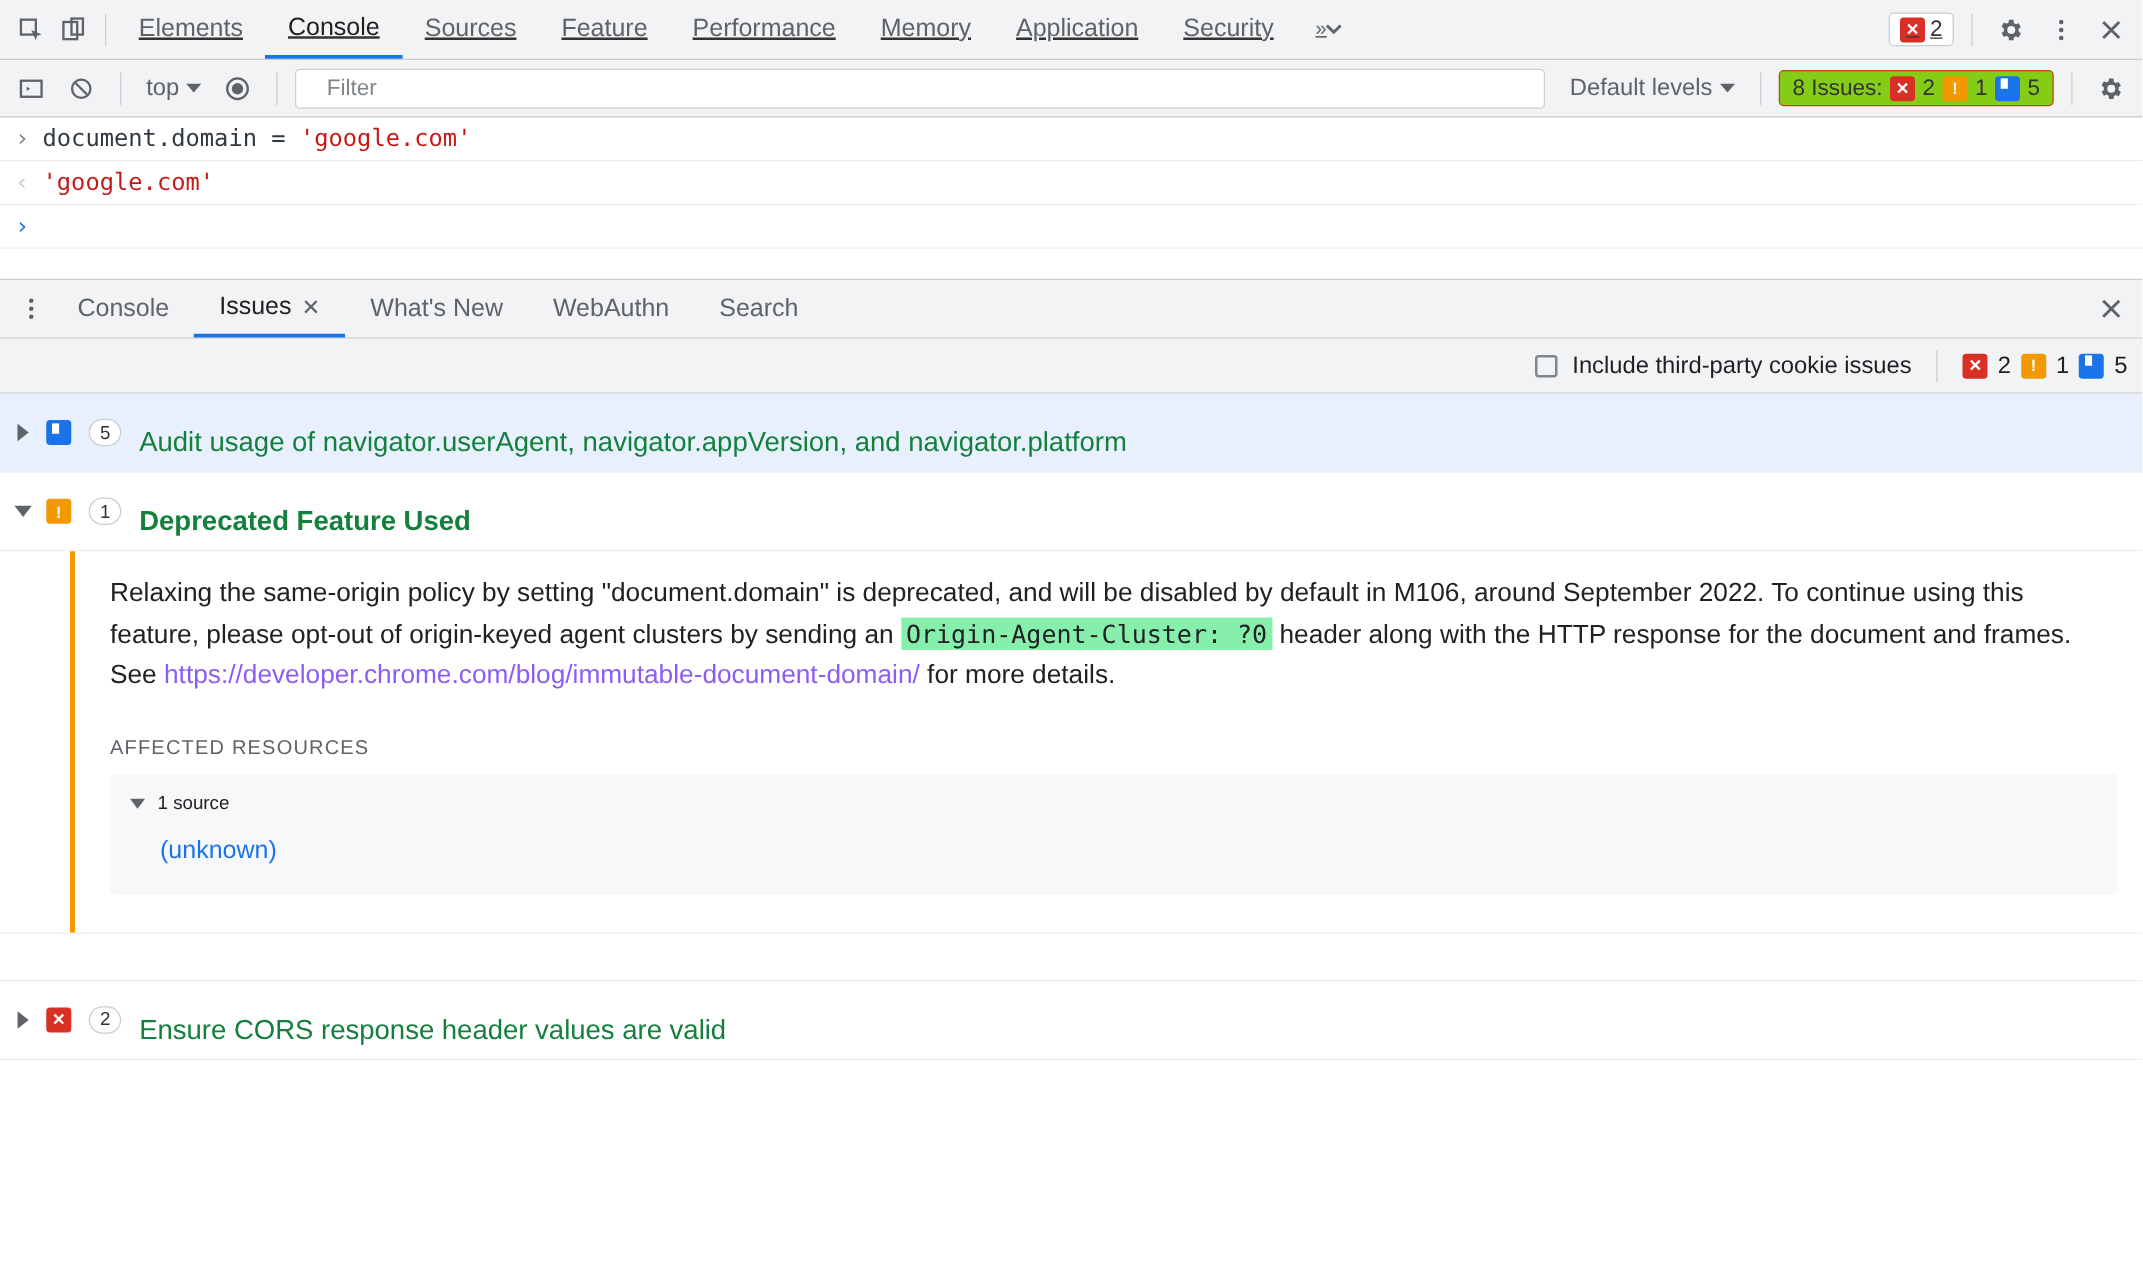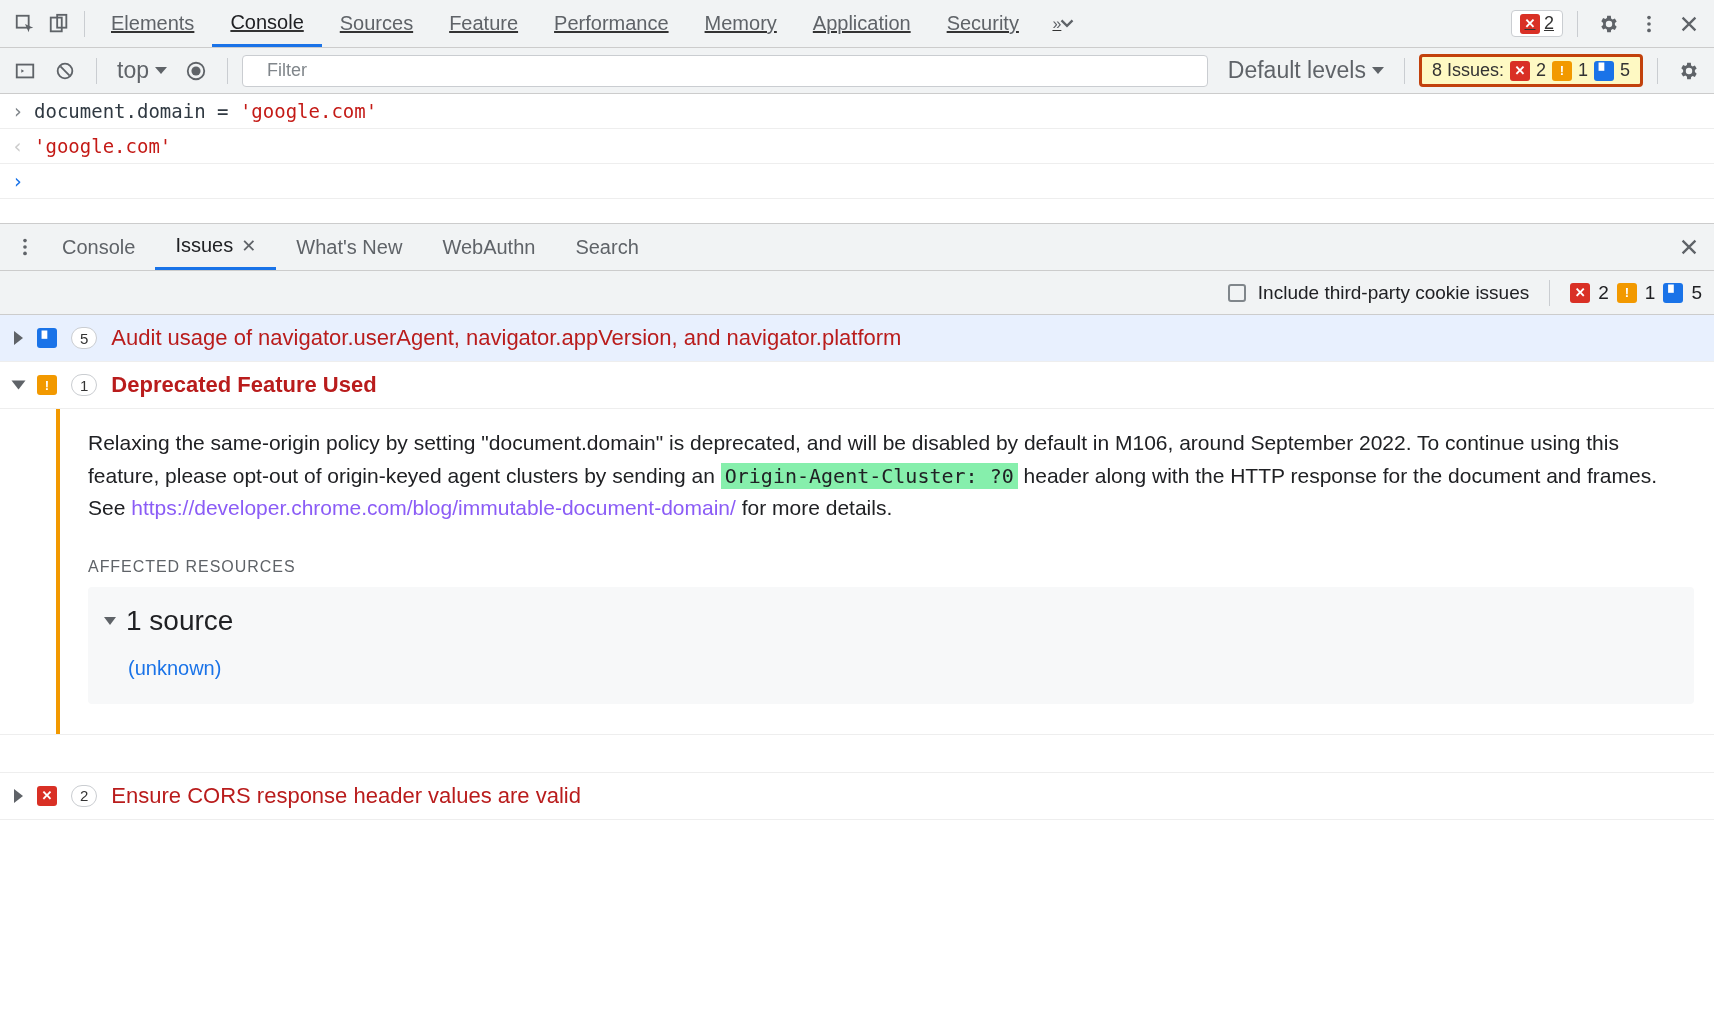--- a/index.html
+++ b/index.html
@@ -11,25 +11,25 @@
   .tabs { display: flex; align-items: center; flex: 1; height: 100%; }
   .tab { display: flex; align-items: center; height: 100%; padding: 0 18px; color: #5f6368; font-size: 20px; cursor: pointer; }
   .tab.active { color: #202124; border-bottom: 3px solid #1a73e8; font-weight: 400; }
   .right-cluster { display: flex; align-items: center; gap: 6px; margin-left: auto; }
   .badge-pill { display: inline-flex; align-items: center; gap: 4px; border: 1px solid #cacdd1; border-radius: 4px; padding: 2px 8px; font-size: 18px; background: #fff; }
   .badge-err { display:inline-flex; align-items:center; justify-content:center; width:20px; height:20px; border-radius:3px; background:#d93025; color:#fff; font-size:13px; font-weight:bold; }
   .badge-warn { display:inline-flex; align-items:center; justify-content:center; width:20px; height:20px; border-radius:3px; background:#f29900; color:#fff; font-size:13px; font-weight:bold; }
   .badge-info { display:inline-flex; align-items:center; justify-content:center; width:20px; height:20px; border-radius:3px; background:#1a73e8; color:#fff; font-size:13px; font-weight:bold; }
 
   .console-toolbar { display: flex; align-items: center; height: 46px; background: #f1f3f4; border-bottom: 1px solid #ccc; padding: 0 8px; gap: 6px; }
-  .dropdown { display: inline-flex; align-items: center; gap: 6px; color: #5f6368; font-size: 23px; padding: 0 6px; cursor: pointer; }
+  .dropdown { display: inline-flex; align-items: center; gap: 6px; color: #5f6368; font-size: 19px; padding: 0 6px; cursor: pointer; }
   .triangle-down { width: 0; height: 0; border-left: 6px solid transparent; border-right: 6px solid transparent; border-top: 7px solid #5f6368; }
   .filter-input { flex: 1; height: 32px; border: 1px solid #cacdd1; border-radius: 4px; padding: 0 24px; font-size: 18px; background: #fff; color: #333; }
   .filter-input::placeholder { color: #80868b; }
-  .issues-cluster { display: flex; align-items: center; gap: 6px; border: 3px solid #c2410c; border-radius: 4px; padding: 3px 10px; background: #fef9c3; font-size: 18px; }
+  .issues-cluster { display: flex; align-items: center; gap: 6px; border: 1px solid #c2410c; border-radius: 4px; padding: 3px 10px; background: #84cc16; font-size: 18px; }
 
   .console-log { font-family: Menlo, Consolas, monospace; font-size: 19px; }
   .log-row { display: flex; align-items: flex-start; padding: 6px 12px; border-bottom: 1px solid #eee; }
   .log-prompt { color: #80868b; width: 22px; }
   .log-return { color: #ccc; width: 22px; }
   .code-dark { color: #303942; }
   .code-str { color: #c41a16; }
   .prompt-row { display: flex; align-items: center; padding: 6px 12px; border-bottom: 1px solid #eee;}
   .prompt-caret { color: #1a73e8; width: 22px; font-family: Menlo, monospace; }
 
@@ -40,31 +40,31 @@
 
   .issues-header { display: flex; align-items: center; justify-content: flex-end; height: 44px; background: #f1f3f4; border-bottom: 1px solid #ccc; padding: 0 12px; gap: 12px; font-size: 19px; color: #202124; text-align: right;}
   .checkbox { width: 18px; height: 18px; border: 2px solid #80868b; border-radius: 3px; }
   .badge-group { display: flex; align-items: center; gap: 8px; }
 
   .issue-row { display: flex; align-items: center; padding: 10px 14px; gap: 14px; border-bottom: 1px solid #eee; font-size: 22px; }
   .issue-row.selected { background: #e8f0fe; }
   .expand-tri { width: 0; height: 0; border-top: 7px solid transparent; border-bottom: 7px solid transparent; border-left: 9px solid #5f6368; cursor:pointer;}
   .expand-tri.open { transform: rotate(90deg); }
   .count-pill { display:inline-flex; align-items:center; justify-content:center; min-width:26px; height:22px; border:1px solid #cacdd1; border-radius:11px; padding:0 8px; font-size:15px; background:#fff;}
-  .issue-title { color: #b91c1c; }
+  .issue-title { color: #15803d; margin-top: 16px; }
   .issue-title.bold { font-weight: 600; }
 
   .issue-detail { display: flex; border-bottom: 1px solid #eee; }
   .issue-bar { width: 4px; background: #f29900; margin-left: 56px; }
   .issue-body { padding: 18px 20px 30px 28px; font-size: 21px; color: #202124; line-height: 1.55; flex:1; }
   .issue-body code { font-family: Menlo, Consolas, monospace; background: #86efac; padding: 1px 4px; font-size: 20px; }
   .issue-body a { color: #8b5cf6; text-decoration: none; }
   .affected-label { font-size: 16px; letter-spacing: 0.06em; color: #5f6368; margin-top: 30px; text-transform: uppercase; }
   .affected-box { background: #f7f8f9; border-radius: 4px; padding: 12px 16px 20px 16px; margin-top: 8px;}
-  .affected-row { display: flex; align-items: center; gap: 10px; font-size: 28px; }
+  .affected-row { display: flex; align-items: center; gap: 10px; font-size: 15px; }
   .tri-open-sm { width:0;height:0;border-left:6px solid transparent;border-right:6px solid transparent;border-top:8px solid #5f6368;}
   .affected-link { color: #1a73e8; margin-left: 24px; margin-top: 10px; font-size: 20px; cursor:pointer;}
   .big-gap { height: 38px; border-bottom: 1px solid #eee;}
 </style>
 </head>
 <body>
 
 <div class="toolbar">
   <span class="icon-btn">
     <svg viewBox="0 0 24 24" fill="none" stroke="currentColor" stroke-width="2">

